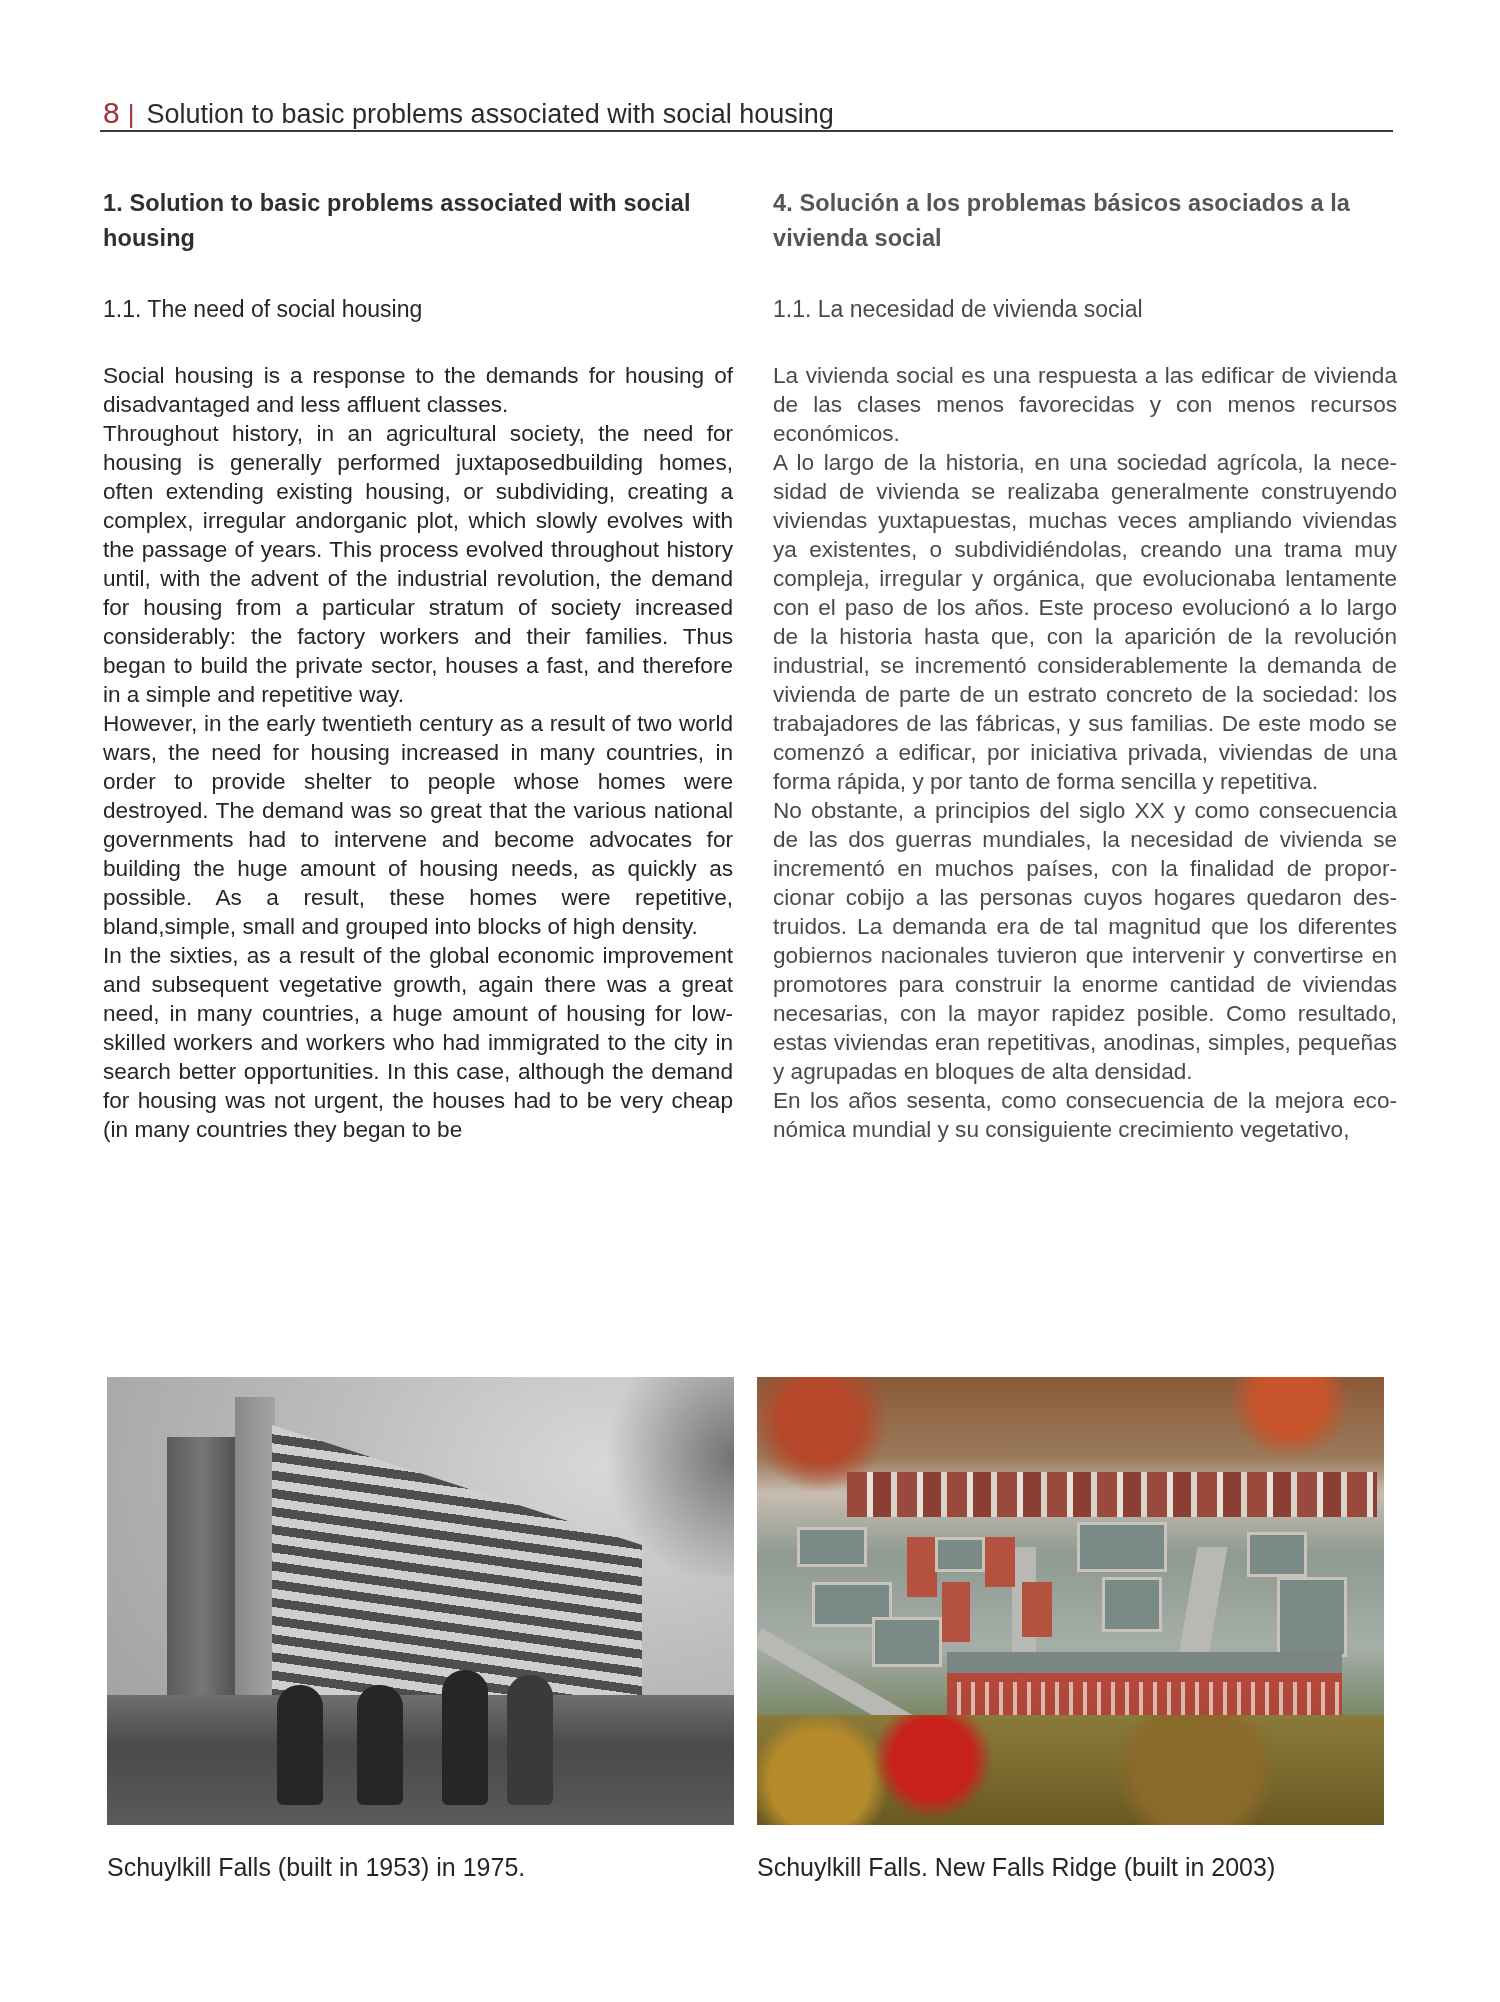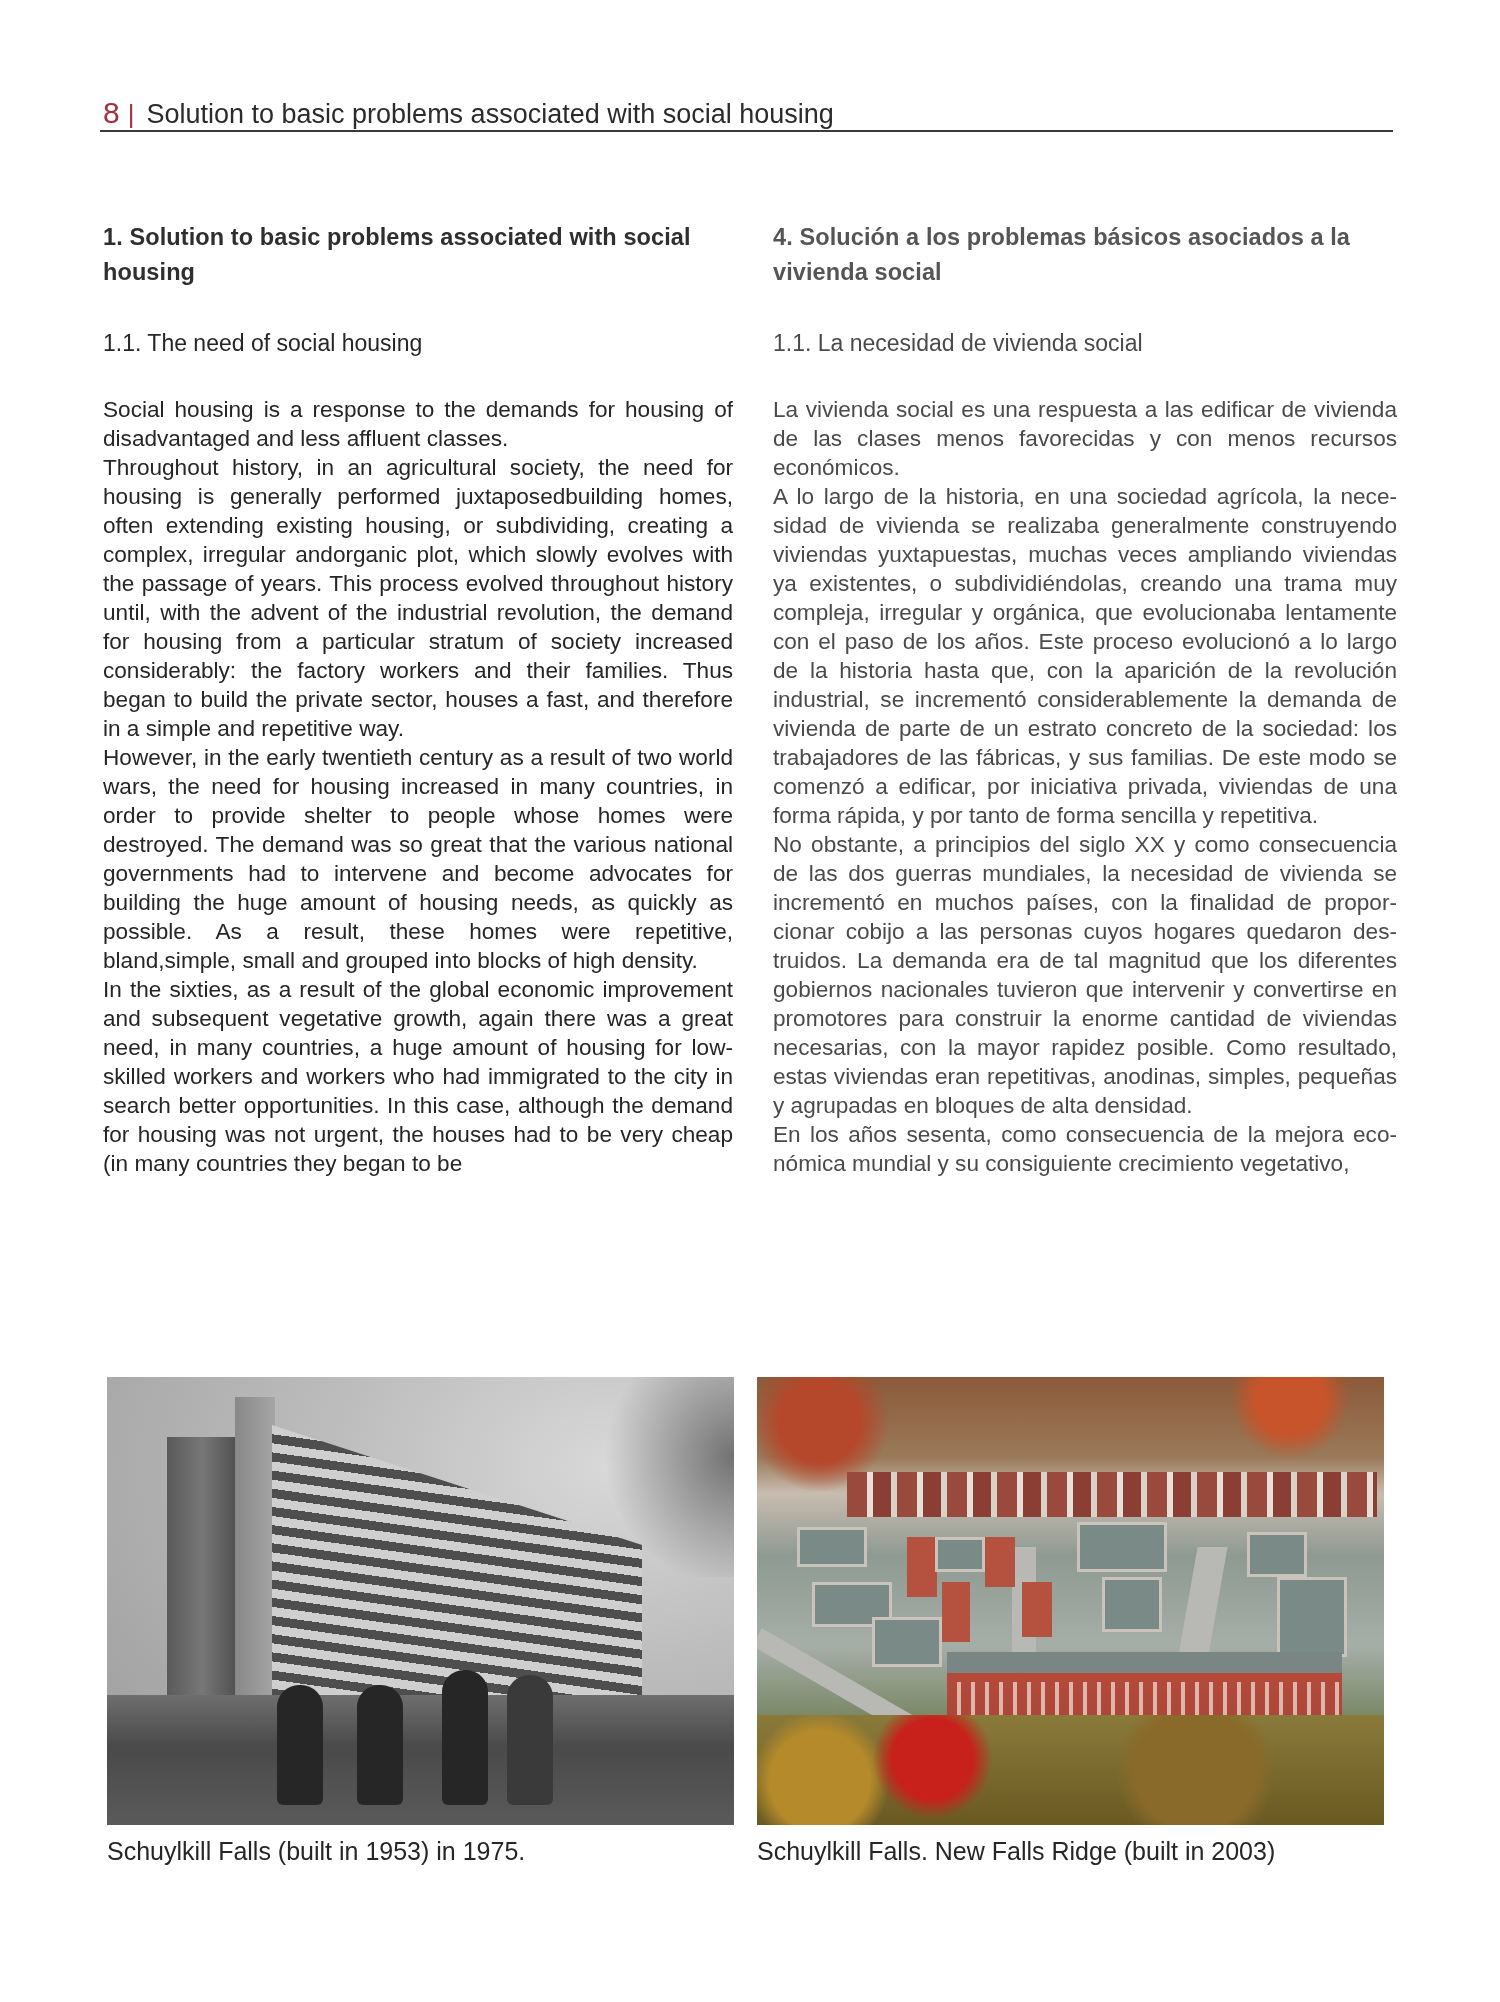--- a/index.html
+++ b/index.html
@@ -9,21 +9,21 @@
     .running-header {
       position: absolute; left: 103px; top: 96px; width: 1290px; height: 36px;
       display: flex; align-items: baseline; font-size: 27px; color: #2b2b2b;
     }
     .running-header .page-num { color: #a3313f; font-size: 30px; }
     .running-header .sep { color: #a3313f; margin: 0 12px 0 8px; font-size: 26px; }
     .header-rule {
       position: absolute; left: 100px; top: 130px; width: 1293px; height: 2px; background: #3a3a3a;
     }
 
-    .col { position: absolute; top: 186px; width: 630px; margin-top: 34px; }
+    .col { position: absolute; top: 186px; width: 630px; }
     .col.left { left: 103px; color: #262626; }
     .col.right { left: 773px; color: #4a4a4a; width: 624px; }
 
     .h1 {
       font-weight: bold; font-size: 23.5px; line-height: 35px; letter-spacing: 0.1px;
     }
     .col.left .h1 { color: #2f2f2f; }
     .col.right .h1 { color: #555555; }
     .h2 { font-size: 23px; line-height: 30px; margin-top: 38px; }
     .body {
@@ -31,21 +31,21 @@
       hyphens: manual;
     }
     .body p { margin: 0; }
     .col.left .body { margin-top: 37px; }
     .col.right .body { margin-top: 37px; }
 
     .figure { position: absolute; top: 1377px; }
     .figure.left { left: 107px; }
     .figure.right { left: 757px; }
     .photo { width: 627px; height: 448px; position: relative; overflow: hidden; }
-    .caption { margin-top: 12px; font-size: 25px; color: #262626; }
+    .caption { margin-top: 28px; font-size: 25px; color: #262626; }
 
     
     .photo.bw {
       background:
         radial-gradient(ellipse at 80% 20%, #d8d8d8 0%, #bcbcbc 40%, #9a9a9a 100%);
     }
     .photo.bw .ground {
       position: absolute; left: 0; right: 0; bottom: 0; height: 130px;
       background: linear-gradient(#6e6e6e, #4a4a4a 40%, #5a5a5a);
     }

